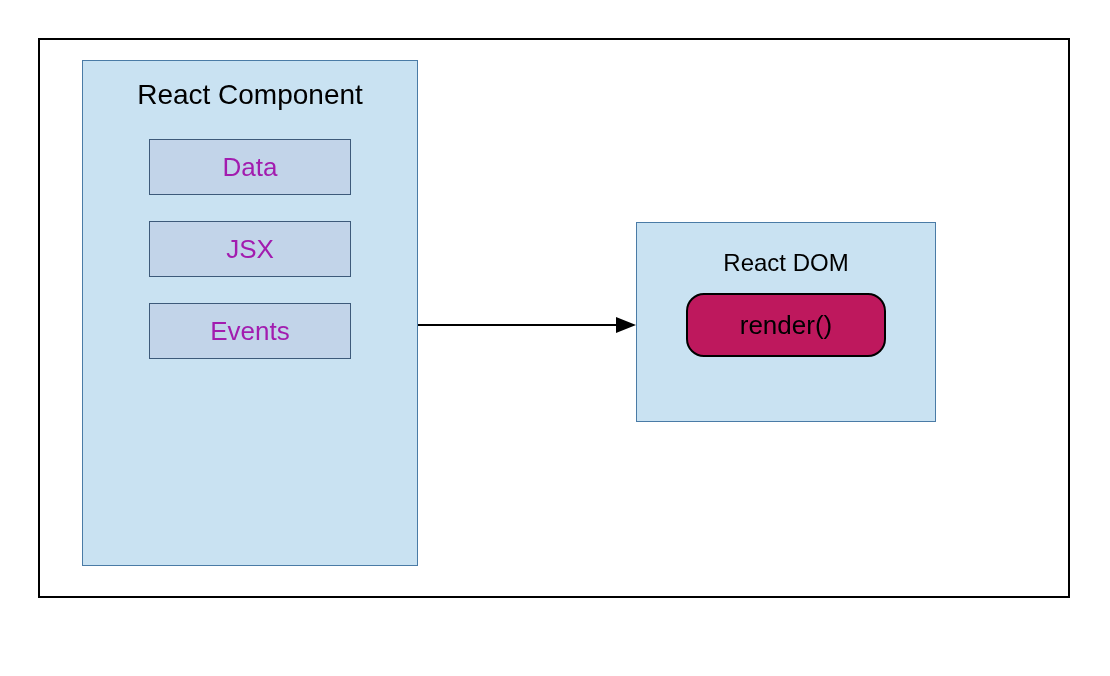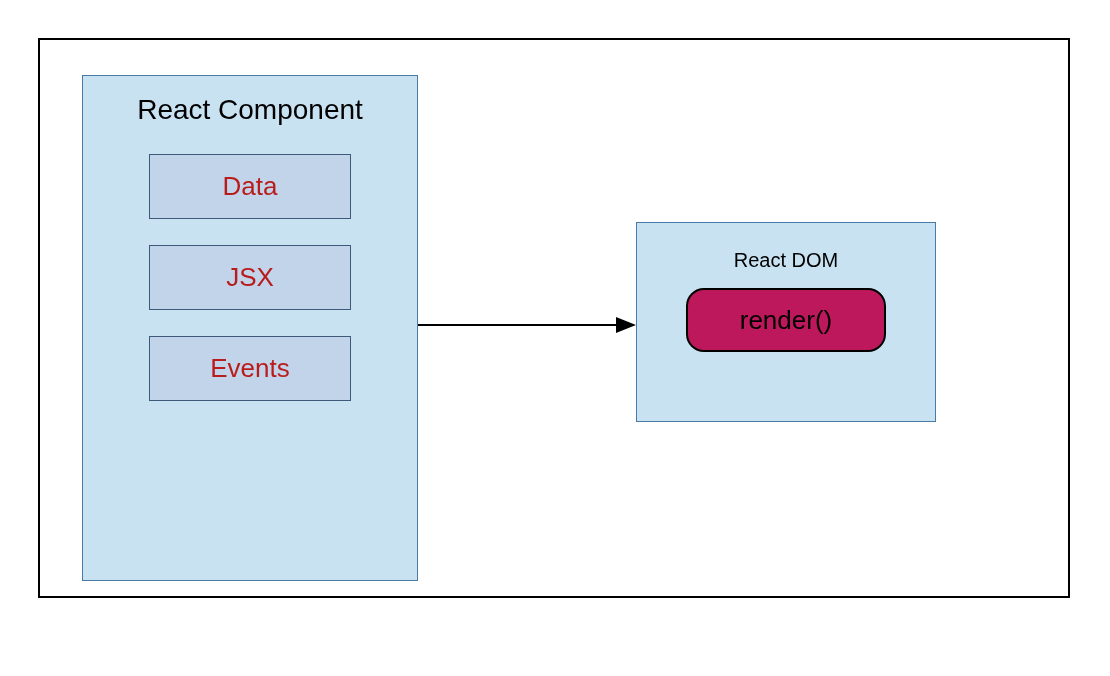--- a/index.html
+++ b/index.html
@@ -19,21 +19,21 @@
       left: 38px;
       top: 38px;
       width: 1032px;
       height: 560px;
       border: 2px solid #000000;
       background: #ffffff;
     }
     .component-box {
       position: absolute;
       left: 42px;
-      top: 35px;
+      top: 20px;
       width: 336px;
       height: 506px;
       background: #c9e2f2;
       border: 1px solid #4a7ba6;
     }
     .component-title {
       font-size: 28px;
       font-weight: 400;
       color: #000000;
       text-align: center;
@@ -42,43 +42,43 @@
     }
     .items-container {
       display: flex;
       flex-direction: column;
       align-items: center;
       gap: 26px;
       padding-top: 18px;
     }
     .item-box {
       width: 202px;
-      height: 65px;
+      height: 56px;
       background: #c2d4e9;
       border: 1px solid #3d5a7a;
       display: flex;
       align-items: center;
       justify-content: center;
       font-size: 26px;
-      color: #b91c1c;
+      color: #a21caf;
     }
     .dom-box {
       position: absolute;
       left: 596px;
       top: 182px;
       width: 300px;
       height: 200px;
       background: #c9e2f2;
       border: 1px solid #4a7ba6;
       display: flex;
       flex-direction: column;
       align-items: center;
     }
     .dom-title {
-      font-size: 20px;
+      font-size: 24px;
       font-weight: 400;
       color: #000000;
       padding-top: 26px;
       padding-bottom: 16px;
     }
     .render-pill {
       width: 200px;
       height: 64px;
       background: #be185d;
       border: 2px solid #000000;

